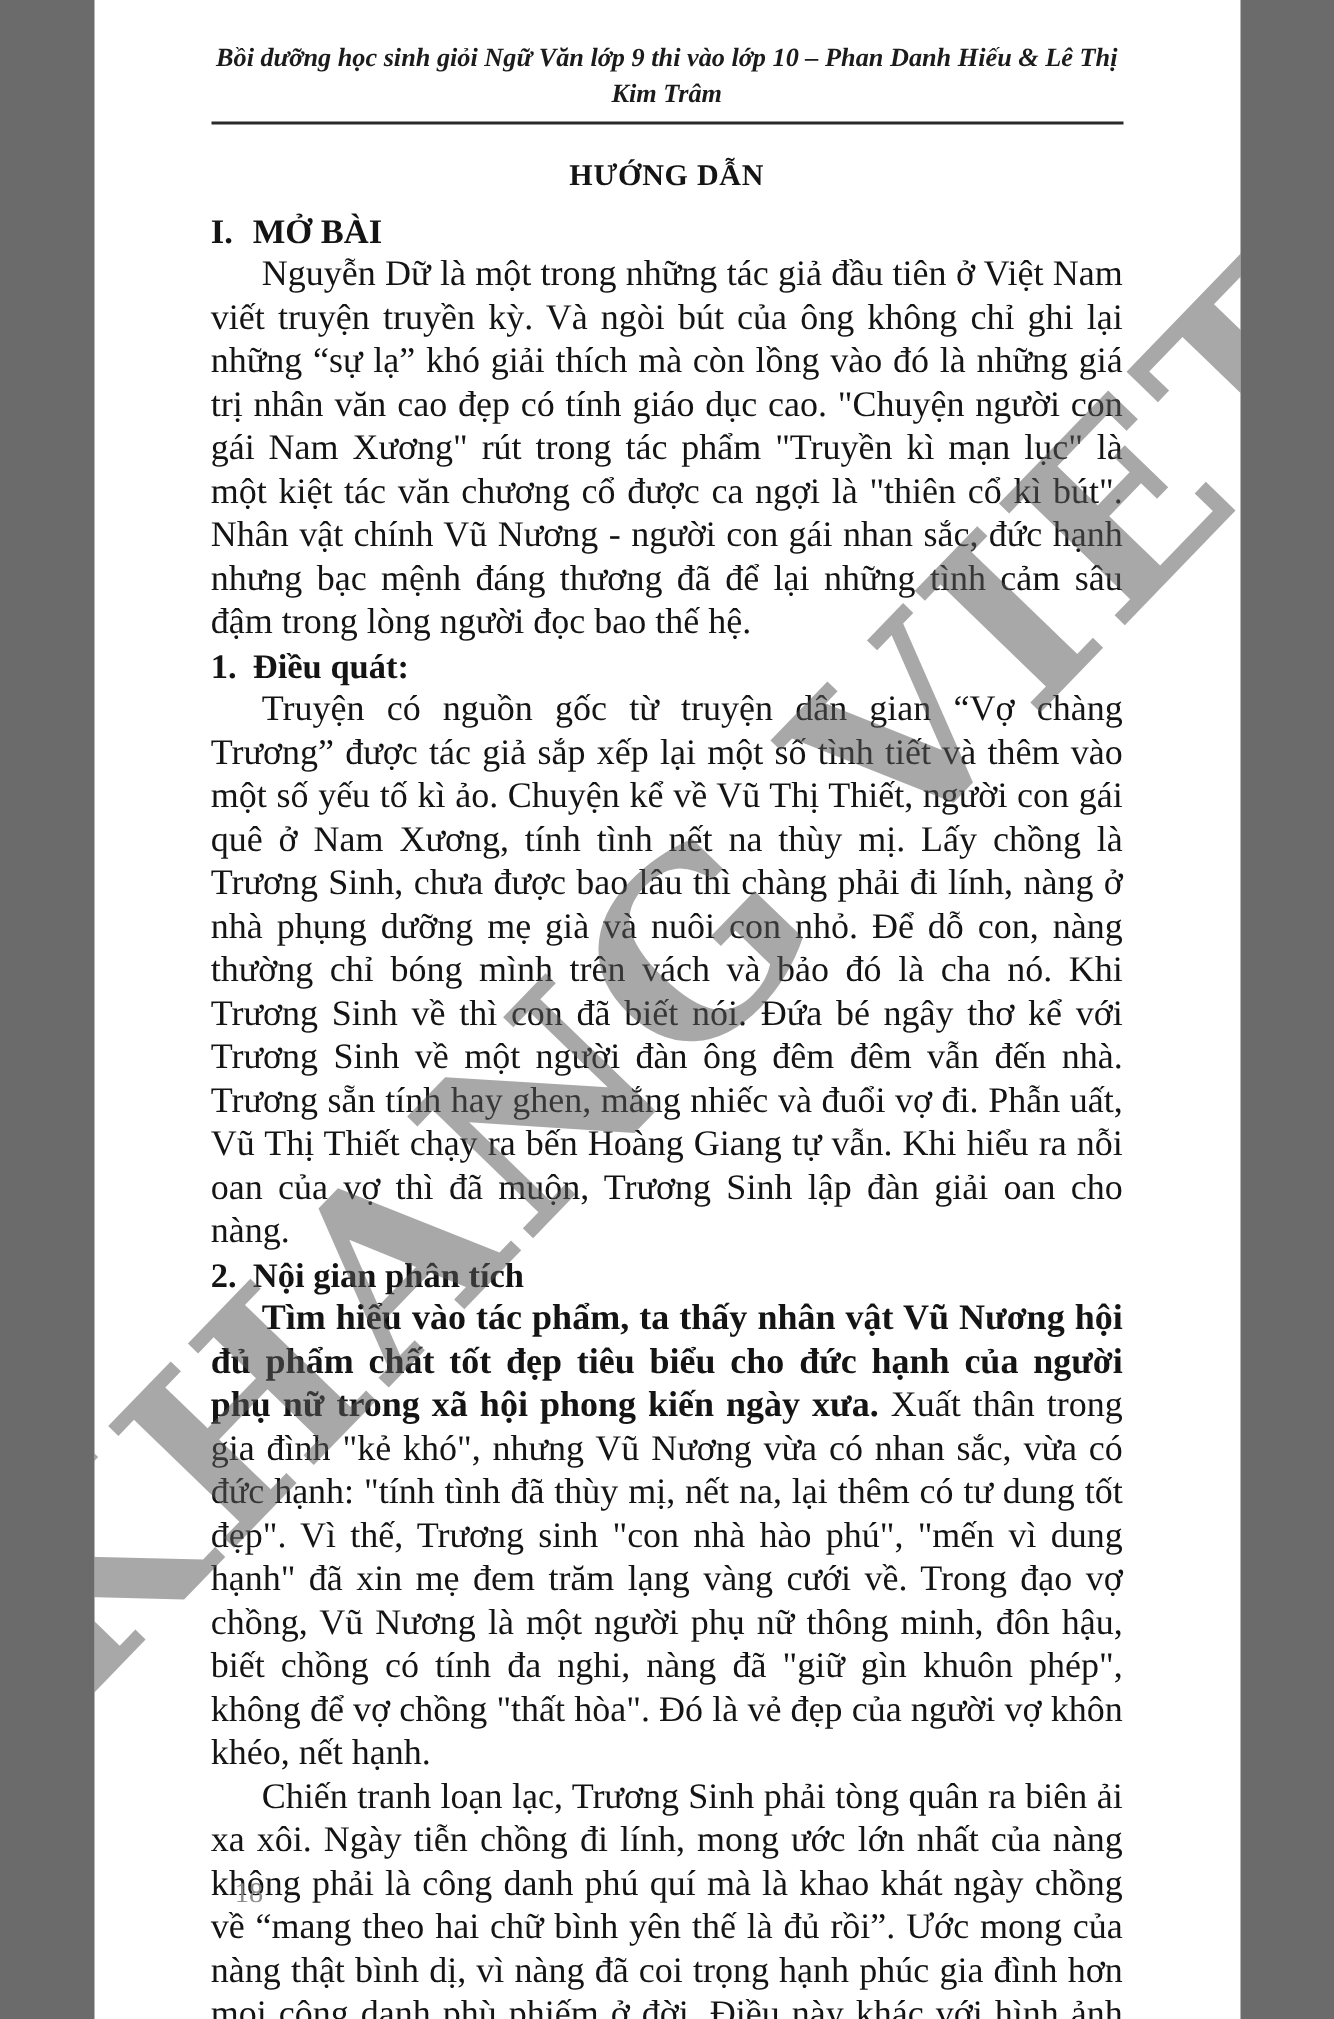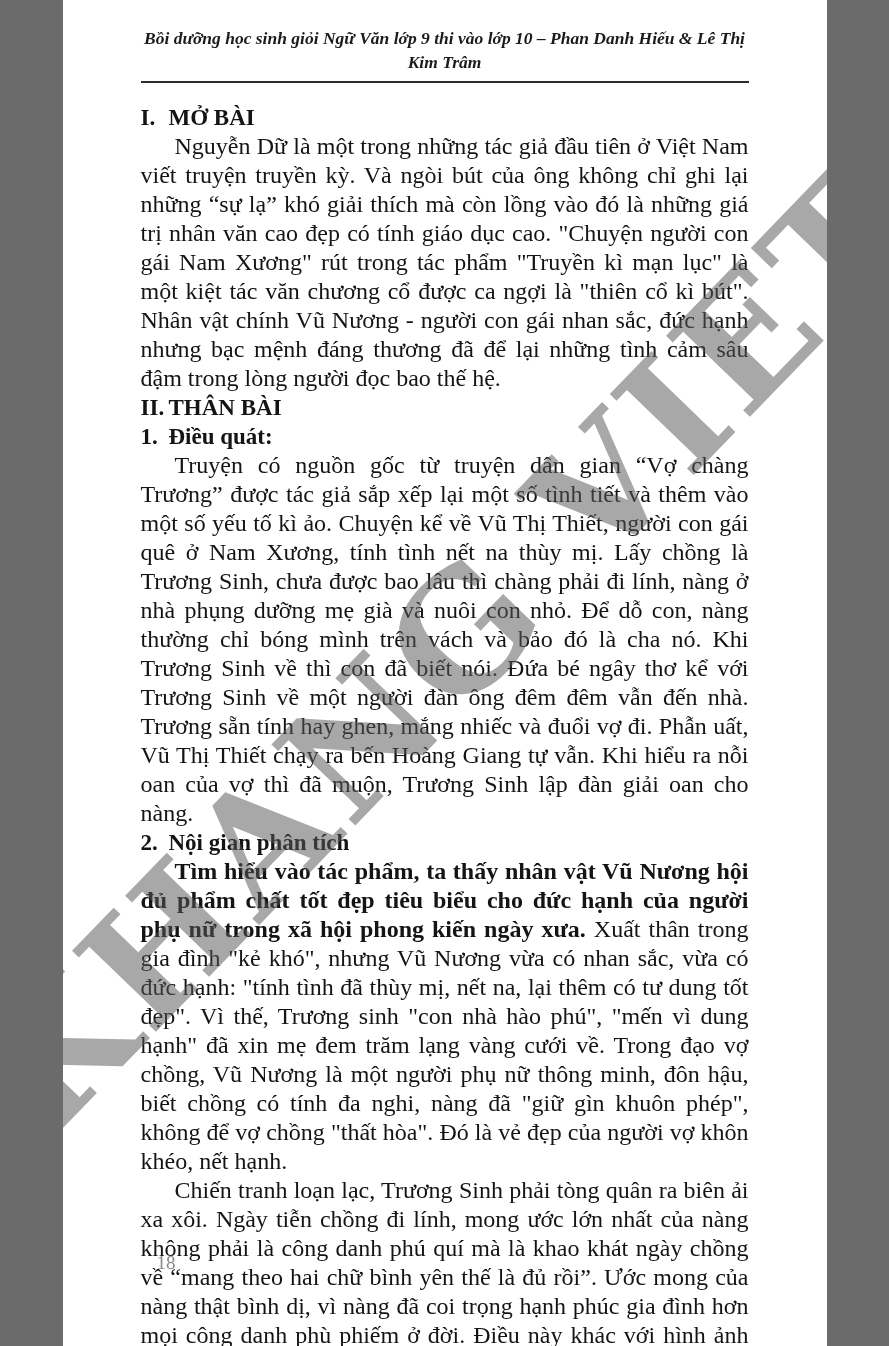--- a/index.html
+++ b/index.html
@@ -86,30 +86,28 @@
 <body>
 
 <div class="page">
 
   <div class="content">
 
     <div class="running-header">Bồi dưỡng học sinh giỏi Ngữ Văn lớp 9 thi vào lớp 10 – Phan Danh Hiếu &amp; Lê Thị Kim Trâm</div>
 
     <hr class="rule">
 
+    <div class="doc-title">HƯỚNG DẪN</div>
 
     <div class="heading">
       <span class="hnum">I.</span><span>MỞ BÀI</span>
     </div>
 
     <p class="body"><span>Nguyễn Dữ là một trong những tác giả đầu tiên ở Việt Nam viết truyện truyền kỳ. Và ngòi bút của ông không chỉ ghi lại những “sự lạ” khó giải thích mà còn lồng vào đó là những giá trị nhân văn cao đẹp có tính giáo dục cao. "Chuyện người con gái Nam Xương" rút trong tác phẩm "Truyền kì mạn lục" là một kiệt tác văn chương cổ được ca ngợi là "thiên cổ kì bút". Nhân vật chính Vũ Nương - người con gái nhan sắc, đức hạnh nhưng bạc mệnh đáng thương đã để lại những tình cảm sâu đậm trong lòng người đọc bao thế hệ.</span></p>
 
-    <div class="heading">
-      <span class="hnum">II.</span><span>THÂN BÀI</span>
-    </div>
 
     <div class="heading">
       <span class="hnum">1.</span><span>Điều quát:</span>
     </div>
 
     <p class="body"><span>Truyện có nguồn gốc từ truyện dân gian “Vợ chàng Trương” được tác giả sắp xếp lại một số tình tiết và thêm vào một số yếu tố kì ảo. Chuyện kể về Vũ Thị Thiết, người con gái quê ở Nam Xương, tính tình nết na thùy mị. Lấy chồng là Trương Sinh, chưa được bao lâu thì chàng phải đi lính, nàng ở nhà phụng dưỡng mẹ già và nuôi con nhỏ. Để dỗ con, nàng thường chỉ bóng mình trên vách và bảo đó là cha nó. Khi Trương Sinh về thì con đã biết nói. Đứa bé ngây thơ kể với Trương Sinh về một người đàn ông đêm đêm vẫn đến nhà. Trương sẵn tính hay ghen, mắng nhiếc và đuổi vợ đi. Phẫn uất, Vũ Thị Thiết chạy ra bến Hoàng Giang tự vẫn. Khi hiểu ra nỗi oan của vợ thì đã muộn, Trương Sinh lập đàn giải oan cho nàng.</span></p>
 
     <div class="heading">
       <span class="hnum">2.</span><span>Nội gian phân tích</span>
     </div>

